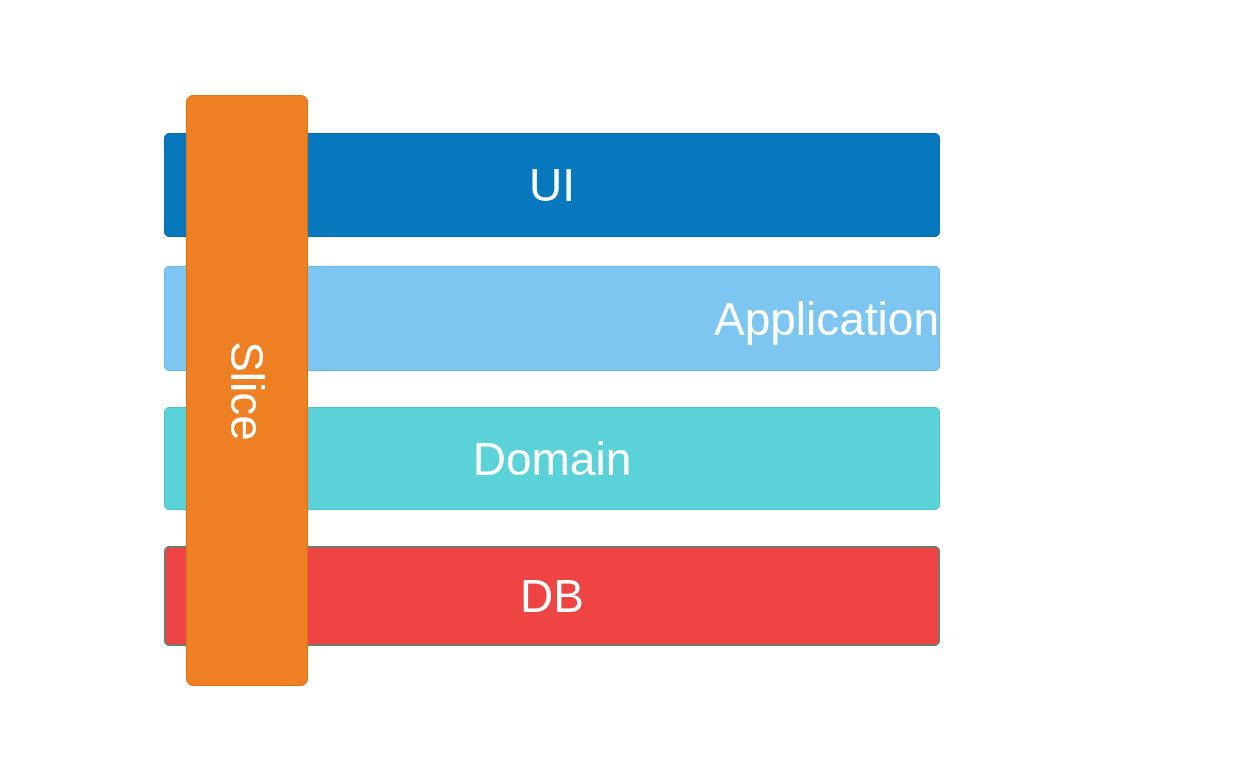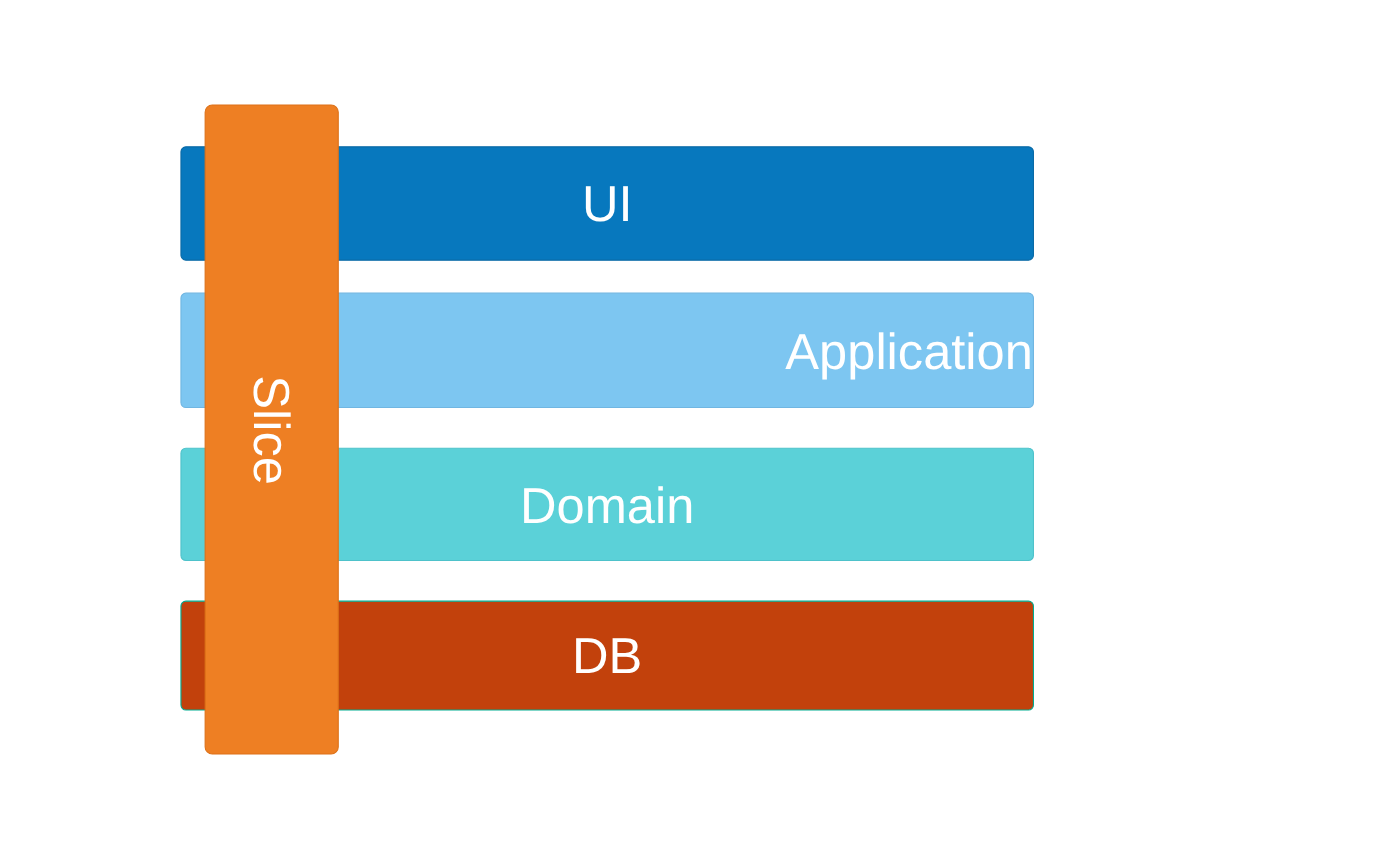--- a/index.html
+++ b/index.html
@@ -71,21 +71,21 @@
   </div>
 
   <div class="layer layer-application" style="background-color: rgb(125, 198, 241); border-color: rgb(112, 182, 226); justify-content: flex-end;">
     <span class="layer-label" style="color: rgb(255, 255, 255);">Application</span>
   </div>
 
   <div class="layer layer-domain" style="background-color: rgb(91, 209, 216); border-color: rgb(78, 194, 202);">
     <span class="layer-label" style="color: rgb(255, 255, 255);">Domain</span>
   </div>
 
-  <div class="layer layer-db" style="background-color: #c2410c; border-color: rgb(0, 173, 146);">
+  <div class="layer layer-db" style="background-color: #ef4444; border-color: rgb(0, 173, 146);">
     <span class="layer-label" style="color: rgb(255, 255, 255);">DB</span>
   </div>
 
   <div class="slice" style="background-color: rgb(238, 127, 35); border-color: rgb(221, 113, 24);">
     <span class="slice-label" style="color: rgb(255, 255, 255);">Slice</span>
   </div>
 
 </div>
 
 </body></html>

